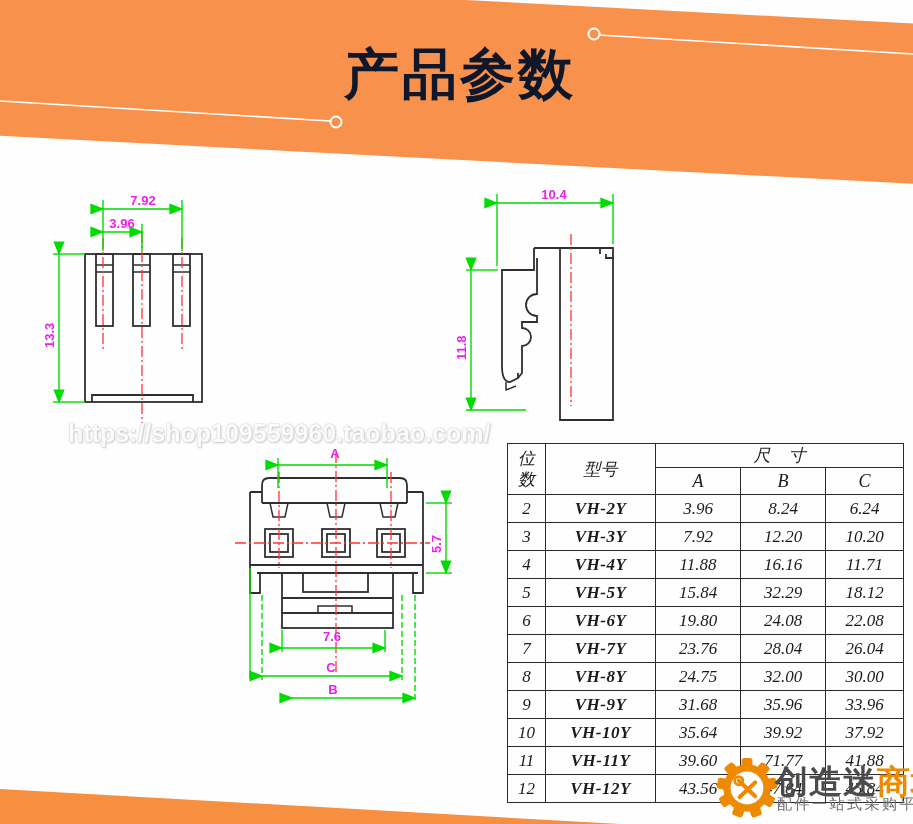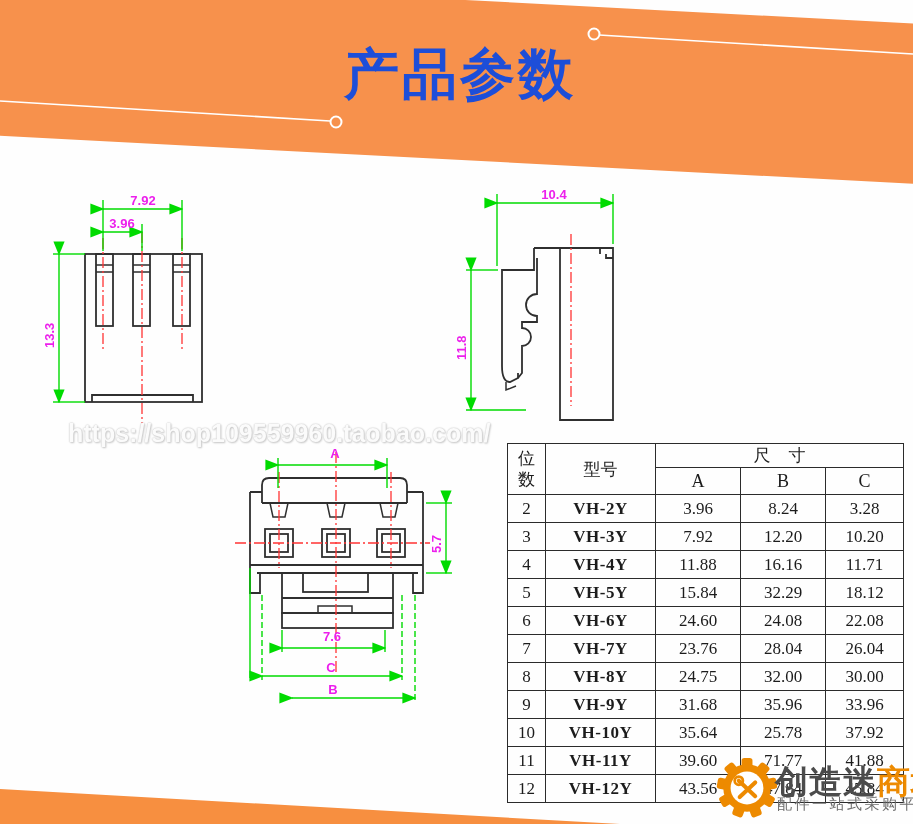--- a/index.html
+++ b/index.html
@@ -3,40 +3,40 @@
 <meta charset="utf-8">
 <style>
   html,body{margin:0;padding:0;}
   body{font-family:"Liberation Sans",sans-serif;}
   .page{position:relative;width:913px;height:824px;background:#fefefe;overflow:hidden;}
 
   
   .banner{position:absolute;left:-50px;top:-27px;width:1060px;height:160px;
           background:#F7914C;transform:rotate(3deg);transform-origin:0 0;z-index:1;}
   .banner-title{position:absolute;left:344px;top:38px;z-index:3;
-          color:#1d4ed8;font-size:55px;font-weight:bold;letter-spacing:3px;}
+          color:#0f172a;font-size:55px;font-weight:bold;letter-spacing:3px;}
   .deco{position:absolute;left:0;top:0;z-index:2;pointer-events:none;}
 
   
   .wm{position:absolute;z-index:6;pointer-events:none;white-space:nowrap;
       color:rgba(255,255,255,0.92);font-weight:bold;
       text-shadow:0 0 1px #c9c9c9,0 0 2px #cfcfcf,1px 1px 2px #c9c9c9;}
   .wm-brand{left:347px;top:394px;font-size:44px;letter-spacing:2px;}
   .wm-url{left:68px;top:419px;font-size:25px;}
 
   
   .drawing{position:absolute;z-index:4;}
   .d-front{left:40px;top:180px;}
   .d-side{left:440px;top:170px;}
   .d-bottom{left:230px;top:440px;}
   svg text.dim{fill:#EC1FEC;font-size:13px;font-weight:bold;font-family:"Liberation Sans",sans-serif;}
 
   
   .size-table{position:absolute;left:507px;top:443px;z-index:5;border-collapse:collapse;
-      font-family:"Liberation Serif",serif;color:#1c1c1c;background:rgba(255,255,255,0.0);}
+      font-family:"Liberation Serif",serif;color:#1c1c1c;background:rgba(255,255,255,0.0);font-style:italic;}
   .size-table th,.size-table td{border:1.6px solid #2b2b2b;text-align:center;padding:0;
       font-size:17px;font-weight:normal;}
   .size-table .c-pos{width:38px;}
   .size-table .c-model{width:110px;}
   .size-table .c-a{width:85px;}
   .size-table .c-b{width:85px;}
   .size-table .c-c{width:78px;}
   .size-table .h-pos{font-size:17px;line-height:1.25;word-break:break-all;padding:0 9px;}
   .size-table .h-size{height:21px;letter-spacing:18px;text-indent:18px;margin-top:44px;}
   .size-table .h-abc{height:26px;font-size:18px;}
@@ -210,21 +210,21 @@
         <th class="h-abc">B</th>
         <th class="h-abc">C</th>
       </tr>
     </thead>
     <tbody>
         <tr>
           <td>2</td>
           <td class="model">VH-2Y</td>
           <td>3.96</td>
           <td>8.24</td>
-          <td>3.28</td>
+          <td>6.24</td>
         </tr>
         <tr>
           <td>3</td>
           <td class="model">VH-3Y</td>
           <td>7.92</td>
           <td>12.20</td>
           <td>10.20</td>
         </tr>
         <tr>
           <td>4</td>
@@ -236,21 +236,21 @@
         <tr>
           <td>5</td>
           <td class="model">VH-5Y</td>
           <td>15.84</td>
           <td>32.29</td>
           <td>18.12</td>
         </tr>
         <tr>
           <td>6</td>
           <td class="model">VH-6Y</td>
-          <td>24.60</td>
+          <td>19.80</td>
           <td>24.08</td>
           <td>22.08</td>
         </tr>
         <tr>
           <td>7</td>
           <td class="model">VH-7Y</td>
           <td>23.76</td>
           <td>28.04</td>
           <td>26.04</td>
         </tr>
@@ -265,21 +265,21 @@
           <td>9</td>
           <td class="model">VH-9Y</td>
           <td>31.68</td>
           <td>35.96</td>
           <td>33.96</td>
         </tr>
         <tr>
           <td>10</td>
           <td class="model">VH-10Y</td>
           <td>35.64</td>
-          <td>25.78</td>
+          <td>39.92</td>
           <td>37.92</td>
         </tr>
         <tr>
           <td>11</td>
           <td class="model">VH-11Y</td>
           <td>39.60</td>
           <td>71.77</td>
           <td>41.88</td>
         </tr>
         <tr>

